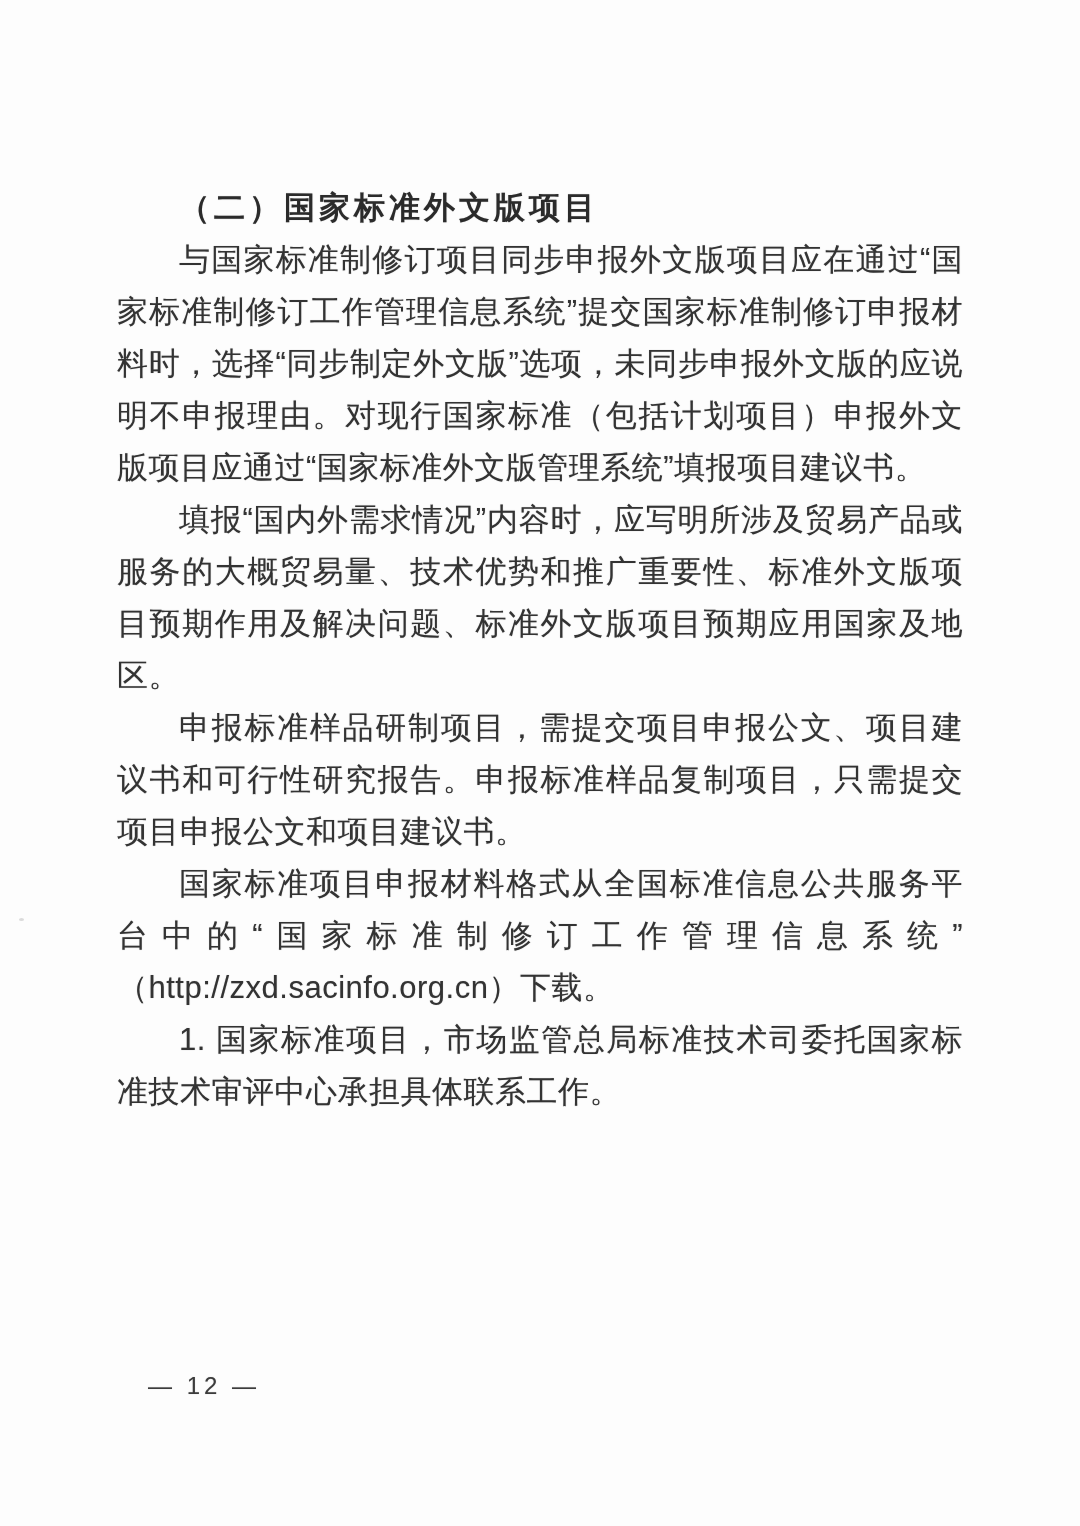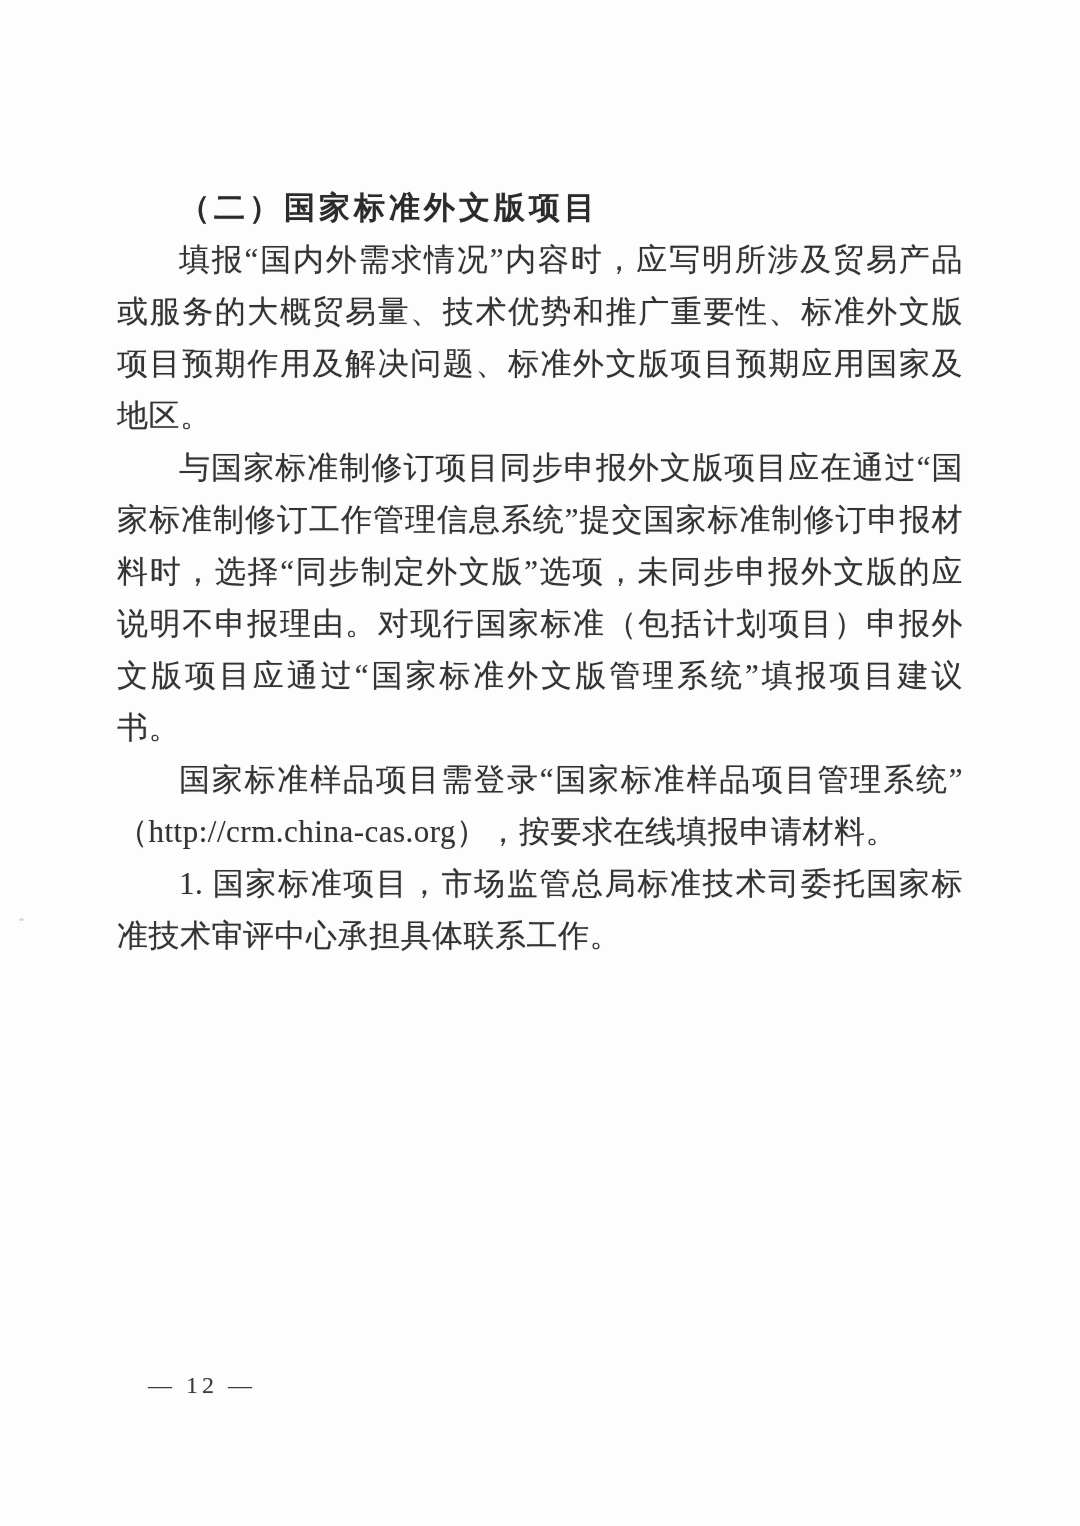--- a/index.html
+++ b/index.html
@@ -6,21 +6,21 @@
     margin: 0;
     padding: 0;
     background: #ffffff;
   }
   .page {
     position: relative;
     width: 1080px;
     height: 1526px;
     background: #fdfdfd;
     overflow: hidden;
-    font-family: Liberation Serif, serif;
+    font-family: Liberation Sans, sans-serif;
     color: #2e2e2e;
   }
   .content {
     position: absolute;
     left: 117px;
     top: 182px;
     width: 846px;
   }
   .para {
     margin: 0;
@@ -64,29 +64,30 @@
   }
 </style>
 </head>
 <body>
 
 <div class="page">
 
   <div class="content">
     <p class="heading">（二）国家标准外文版项目</p>
 
+    <p class="para">与国家标准制修订项目同步申报外文版项目应在通过“国家标准制修订工作管理信息系统”提交国家标准制修订申报材料时，选择“同步制定外文版”选项，未同步申报外文版的应说明不申报理由。对现行国家标准（包括计划项目）申报外文版项目应通过“国家标准外文版管理系统”填报项目建议书。</p>
+
     <p class="para">填报“国内外需求情况”内容时，应写明所涉及贸易产品或服务的大概贸易量、技术优势和推广重要性、标准外文版项目预期作用及解决问题、标准外文版项目预期应用国家及地区。</p>
 
-    <p class="para">与国家标准制修订项目同步申报外文版项目应在通过“国家标准制修订工作管理信息系统”提交国家标准制修订申报材料时，选择“同步制定外文版”选项，未同步申报外文版的应说明不申报理由。对现行国家标准（包括计划项目）申报外文版项目应通过“国家标准外文版管理系统”填报项目建议书。</p>
+
+    <p class="para">申报标准样品研制项目，需提交项目申报公文、项目建议书和可行性研究报告。申报标准样品复制项目，只需提交项目申报公文和项目建议书。</p>
 
 
+    <p class="para">国家标准项目申报材料格式从全国标准信息公共服务平台中的“国家标准制修订工作管理信息系统”（http://zxd.sacinfo.org.cn）下载。</p>
 
-
-
-    <p class="para">国家标准样品项目需登录“国家标准样品项目管理系统”（http://crm.china-cas.org），按要求在线填报申请材料。</p>
 
 
     <p class="para">1. 国家标准项目，市场监管总局标准技术司委托国家标准技术审评中心承担具体联系工作。</p>
   </div>
 
   <div class="page-number">— 12 —</div>
 
   <div class="scan-artifact"></div>
 
 </div>

